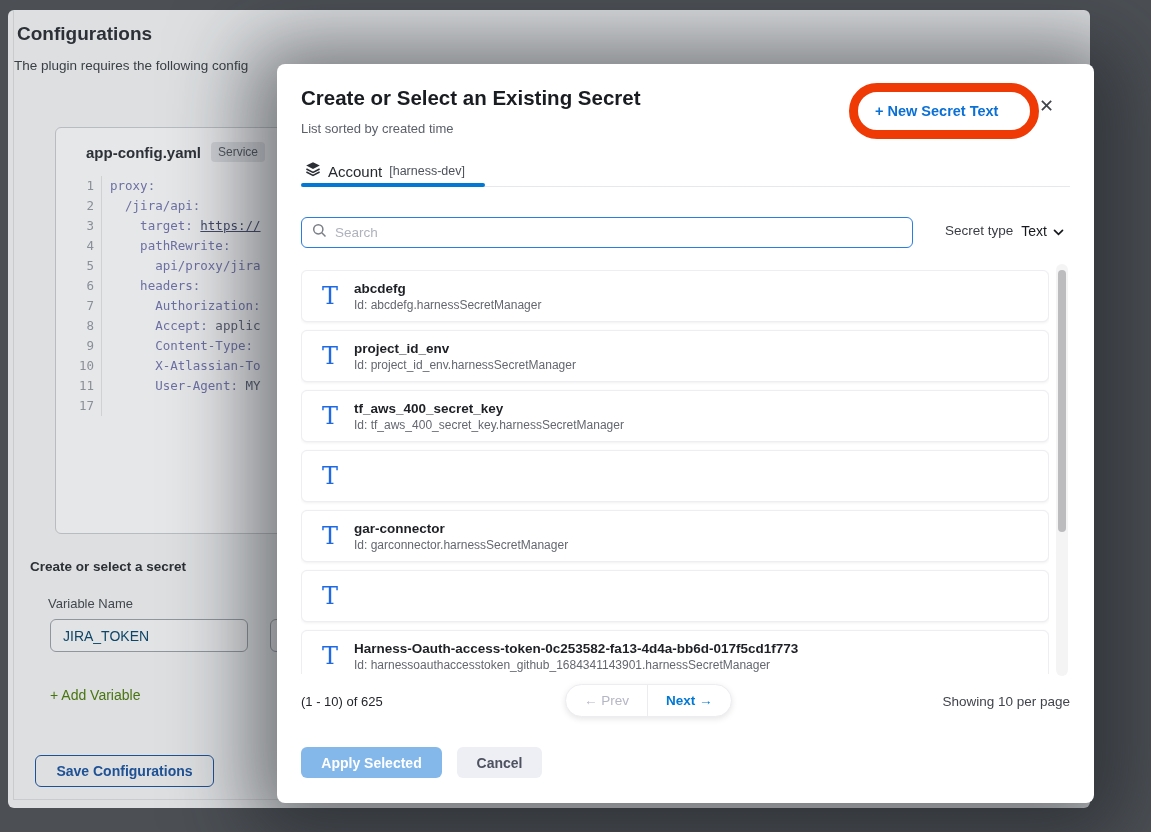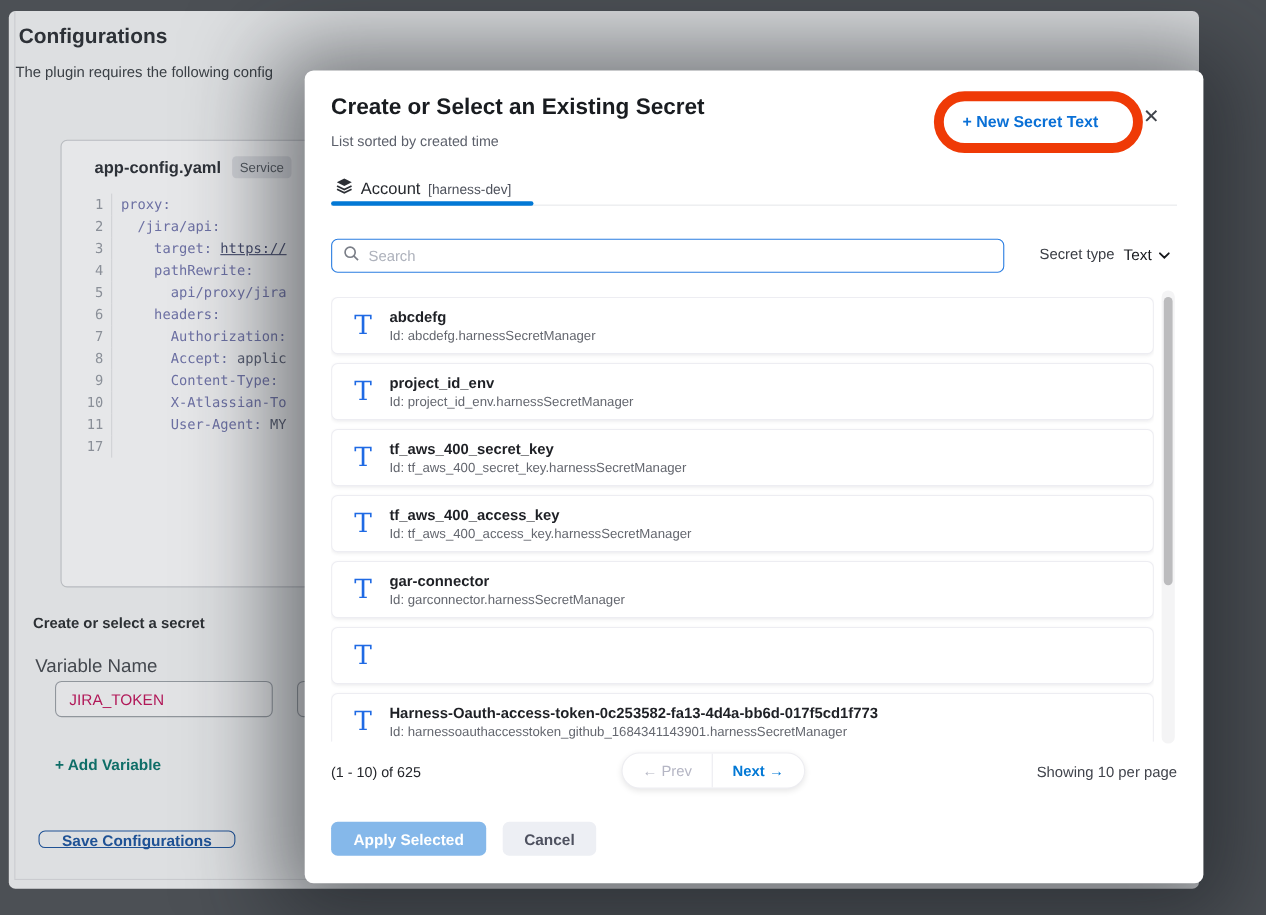--- a/index.html
+++ b/index.html
@@ -33,36 +33,36 @@
   }
   .code-block { padding-top:10px; font-family:"DejaVu Sans Mono", monospace; font-size:12.5px; }
   .code-line { display:flex; height:20px; line-height:20px; white-space:pre; }
   .ln { width:38px; text-align:right; color:#949aa2; flex:none; }
   .code-text { margin-left:7px; padding-left:8px; border-left:1px solid #dfe1e4; }
   .ck { color:#7478ae; }
   .cv { color:#5d6378; }
   .cl { color:#474e70; text-decoration:underline; }
 
   .sec-title { position:absolute; left:22px; top:549px; font-size:13.5px; font-weight:700; color:#2e3236; }
-  .var-label { position:absolute; left:24px; top:586px; font-size:17px; color:#474c52; }
+  .var-label { position:absolute; left:40px; top:586px; font-size:13px; color:#474c52; }
   .var-input {
     position:absolute; left:42px; top:609px; width:198px; height:33px;
     border:1px solid #9ba1a7; border-radius:6px; background:#f4f5f6;
-    font-family:"Liberation Sans", sans-serif; font-size:14px; color:#be185d; padding-left:12px;
+    font-family:"Liberation Sans", sans-serif; font-size:14px; color:#0c4a6e; padding-left:12px;
   }
   .var-input2 {
     position:absolute; left:262px; top:609px; width:60px; height:33px;
     border:1px solid #9ba1a7; border-radius:6px; background:#f1f2f3;
   }
   .add-var {
-    position:absolute; left:42px; top:677px; font-size:14px; font-weight:700; color:#0f766e;
+    position:absolute; left:42px; top:677px; font-size:14px; font-weight:400; color:#4d7c0f;
     background:none; border:none; cursor:pointer; font-family:"Liberation Sans", sans-serif;
   }
   .save-btn {
-    position:absolute; left:27px; top:745px; width:179px; height:16px;
+    position:absolute; left:27px; top:745px; width:179px; height:32px;
     border:1.5px solid #20579f; border-radius:6px; background:transparent;
     color:#20579f; font-weight:700; font-size:14px; cursor:pointer;
     font-family:"Liberation Sans", sans-serif;
   }
 
   
   .dim { position:absolute; inset:0; background:rgba(25,28,33,0.08); z-index:3; }
 
   
   .modal {
@@ -304,24 +304,20 @@
         <div class="secret-card">
           <span class="t-icon">T</span>
           <div class="secret-meta">
             <div class="secret-name">tf_aws_400_secret_key</div>
             <div class="secret-id">Id: tf_aws_400_secret_key.harnessSecretManager</div>
           </div>
         </div>
 
         <div class="secret-card">
           <span class="t-icon">T</span>
-          <div class="secret-meta">
-            <div class="secret-name">tf_aws_400_access_key</div>
-            <div class="secret-id">Id: tf_aws_400_access_key.harnessSecretManager</div>
-          </div>
         </div>
 
         <div class="secret-card">
           <span class="t-icon">T</span>
           <div class="secret-meta">
             <div class="secret-name">gar-connector</div>
             <div class="secret-id">Id: garconnector.harnessSecretManager</div>
           </div>
         </div>
 

